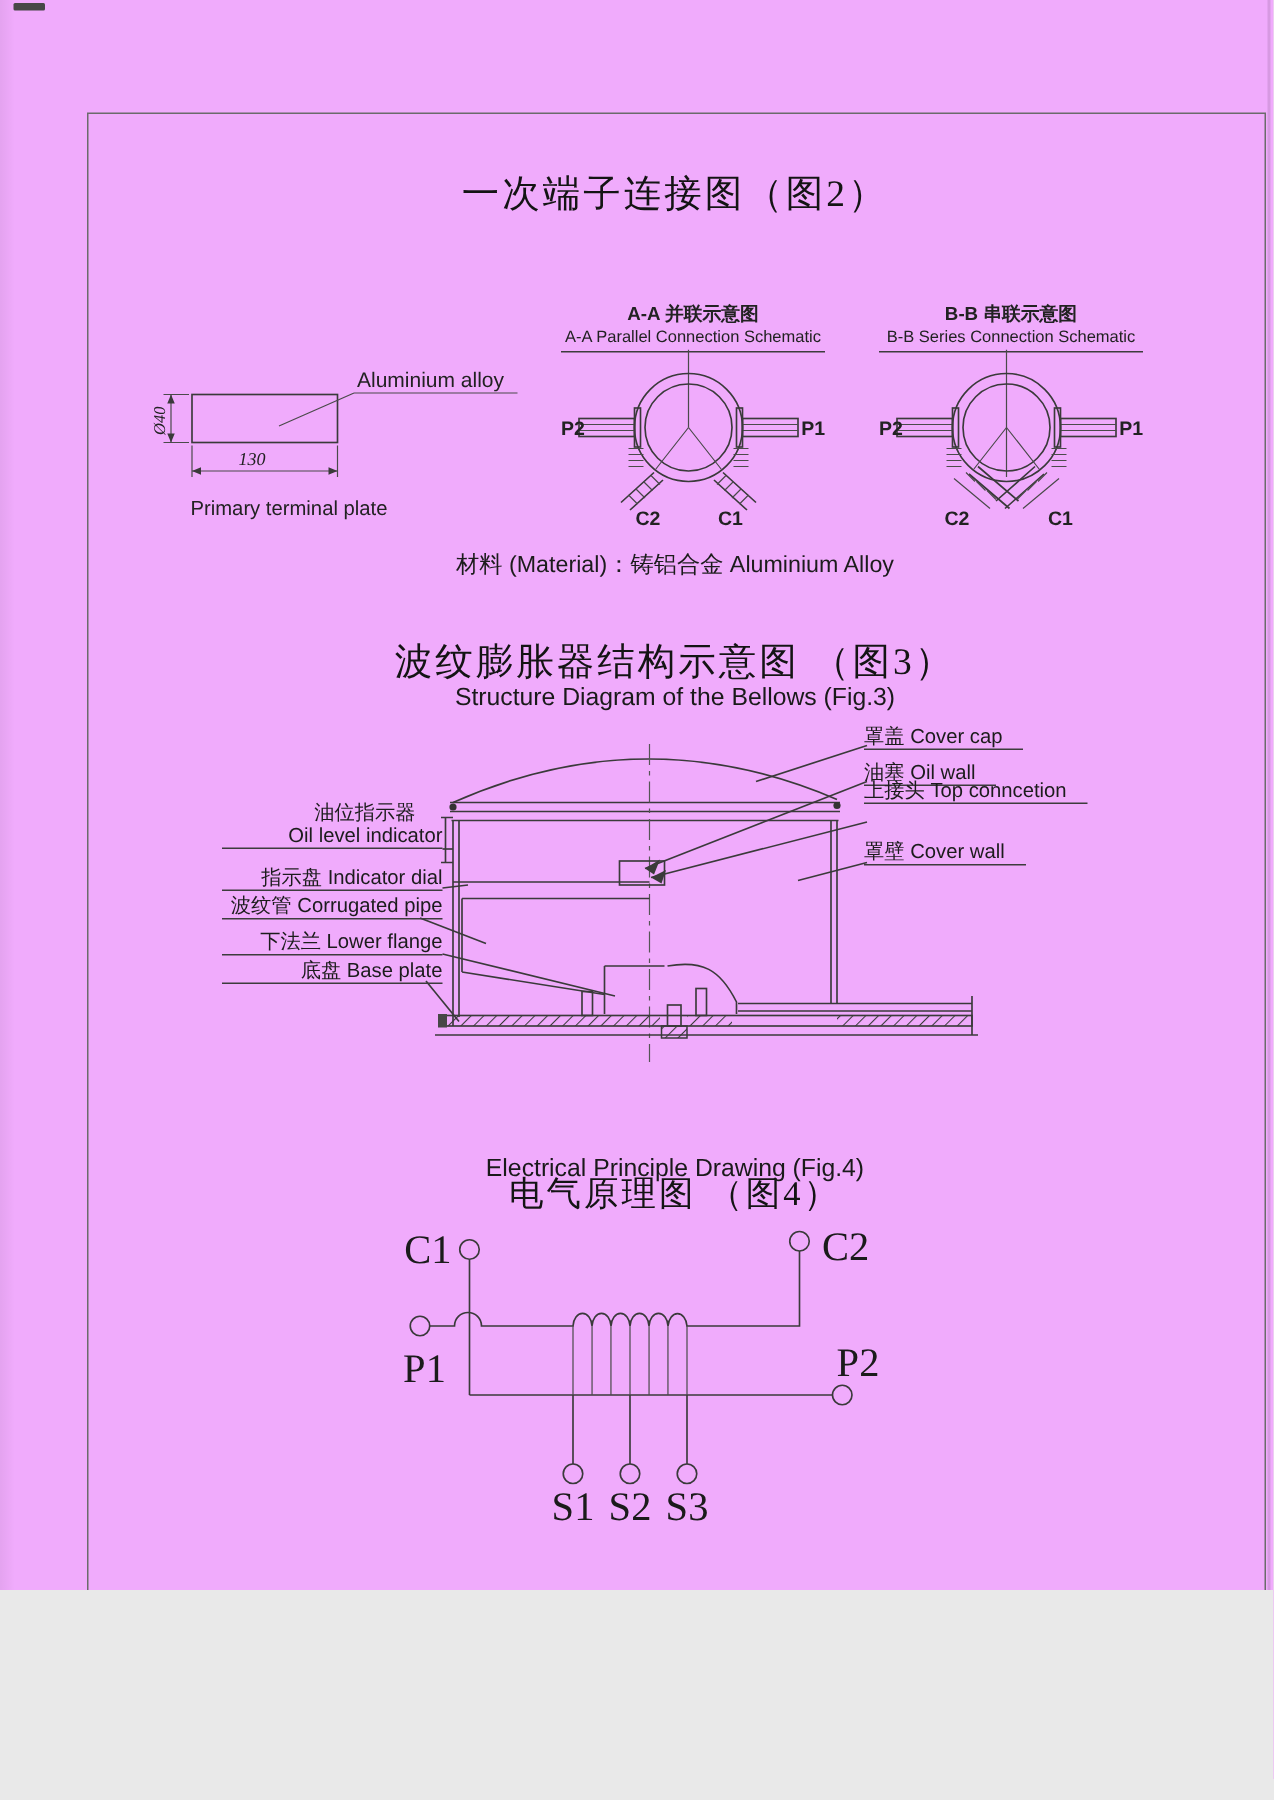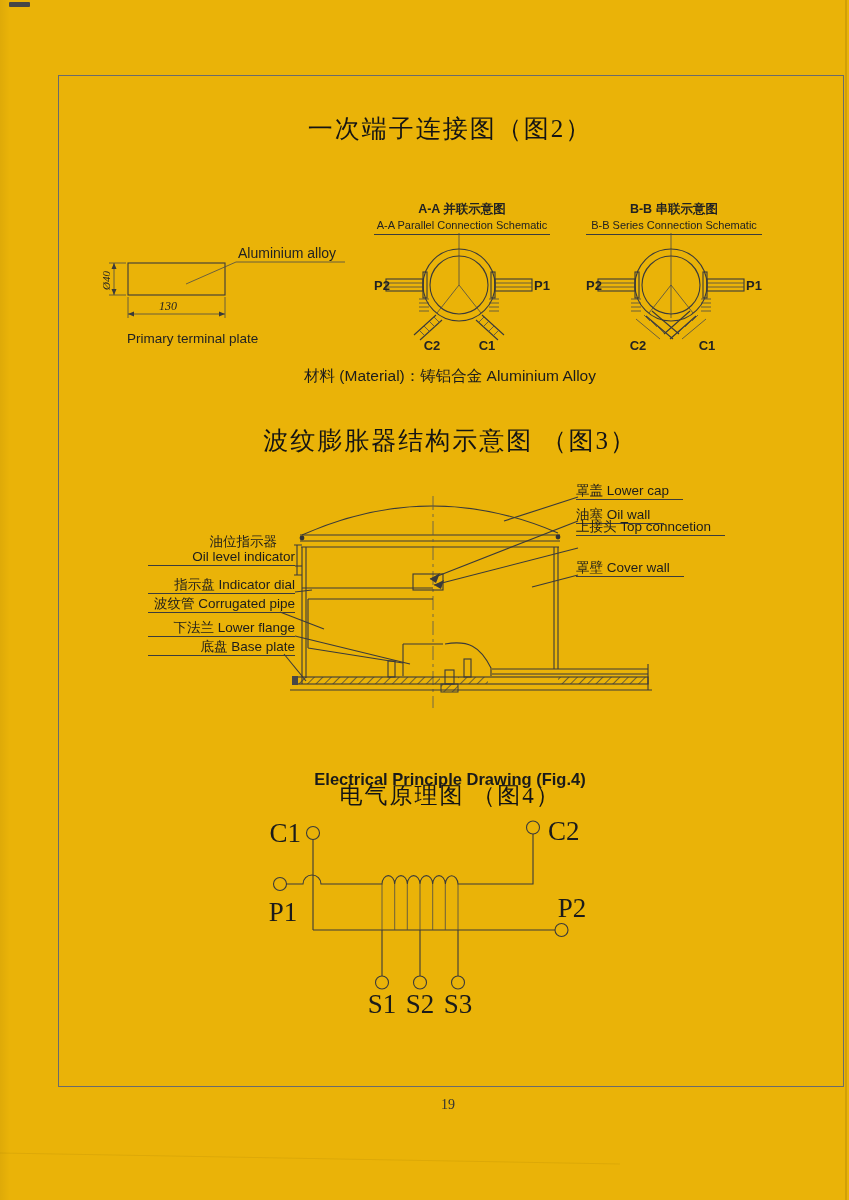--- a/index.html
+++ b/index.html
@@ -1,37 +1,37 @@
 <!DOCTYPE html>
 <html><head>
 <meta charset="utf-8">
 <style>
   html,body{margin:0;padding:0;background:#e9e9e9;}
   .page{
-    position:relative;width:849px;height:1200px;background:#eab308;
+    position:relative;width:849px;height:1060px;background:#f0abfc;
     font-family:"Liberation Sans",sans-serif;color:#1d1d1d;overflow:hidden;
   }
   .abs{position:absolute;}
   
   .scan-mark-tl{left:9px;top:2px;width:21px;height:5px;background:#474747;border-radius:1px;}
   .scan-left-streak{left:0;top:0;width:10px;height:1200px;
     background:linear-gradient(90deg,rgba(0,0,0,.05),rgba(0,0,0,0));}
   .scan-right-edge{left:845px;top:0;width:2px;height:1200px;background:rgba(0,0,0,.10);}
   .scan-bottom-edge{left:0px;top:1158px;width:620px;height:1px;background:rgba(0,0,0,.06);transform:rotate(1deg);}
   
   .frame{left:58px;top:75px;width:784px;height:1010px;border:1.5px solid #6b6b6b;}
   
   .cn-title{font-family:"Liberation Serif",serif;color:#141414;text-align:center;width:784px;left:58px;}
   .en-title{font-family:"Liberation Sans",sans-serif;color:#1a1a1a;text-align:center;width:784px;left:58px;}
   .fig2-cn{top:112px;font-size:25px;letter-spacing:2px;}
   .fig2-en{top:147px;font-size:16.5px;}
   .fig3-cn{top:424px;font-size:25px;letter-spacing:2px;}
   .fig3-en{top:456px;font-size:16.5px;}
   .fig4-cn{top:740px;font-size:23px;letter-spacing:2px;margin-top:40px;}
-  .fig4-en{top:770px;font-size:16.5px;font-weight:bold;}
+  .fig4-en{top:770px;font-size:16.5px;}
   
   .schem-head{width:176px;text-align:center;border-bottom:1.2px solid #3c3c3c;padding-bottom:3px;}
   .schem-head .cn{display:block;font-size:12.5px;font-weight:bold;color:#222;}
   .schem-head .en{display:block;font-size:11px;color:#222;margin-top:1px;}
   .head-aa{left:374px;top:201px;}
   .head-bb{left:586px;top:201px;}
   
   .material-note{left:58px;top:366px;width:784px;text-align:center;font-size:15.5px;color:#1c1c1c;}
   
   .lbl{font-size:13.5px;color:#1c1c1c;line-height:15px;white-space:nowrap;}
@@ -145,20 +145,21 @@
     </g>
     <text class="lbl-txt" x="0" y="57">P2</text>
     <text class="lbl-txt" x="176" y="57" text-anchor="end">P1</text>
     <text class="lbl-txt" x="52" y="117" text-anchor="middle">C2</text>
     <text class="lbl-txt" x="121" y="117" text-anchor="middle">C1</text>
   </svg>
 
   <div class="abs material-note">材料 (Material)：铸铝合金 Aluminium Alloy</div>
 
   <div class="abs cn-title fig3-cn">波纹膨胀器结构示意图 （图3）</div>
+  <div class="abs en-title fig3-en">Structure Diagram of the Bellows (Fig.3)</div>
 
   <svg class="abs" style="left:80px;top:478px;" width="680" height="240" viewBox="0 0 680 240">
     <defs>
       <pattern id="hatch" patternUnits="userSpaceOnUse" width="6" height="7" patternTransform="rotate(45)">
         <line x1="0" y1="0" x2="0" y2="7" stroke="#3a3a3a" stroke-width="1.4"></line>
       </pattern>
     </defs>
 
     <path class="ln" d="M222,57 Q350,0 478,55"></path>
     <path class="ln" d="M220,57 H480 M220,63 H480 M221,69 H479"></path>
@@ -222,21 +223,21 @@
     <span>下法兰</span>
     <span>Lower flange</span>
   </div>
   <div class="abs lbl lbl-l" style="top:639px;">
     <span>底盘</span>
     <span>Base plate</span>
   </div>
 
   <div class="abs lbl lbl-r" style="top:483px;">
     <span>罩盖</span>
-    <span>Lower cap</span>
+    <span>Cover cap</span>
   </div>
   <div class="abs lbl lbl-r" style="top:507px;">
     <span>油塞</span>
     <span>Oil wall</span>
   </div>
   <div class="abs lbl lbl-r" style="top:519px;">
     <span>上接头</span>
     <span>Top conncetion</span>
   </div>
   <div class="abs lbl lbl-r" style="top:560px;">

